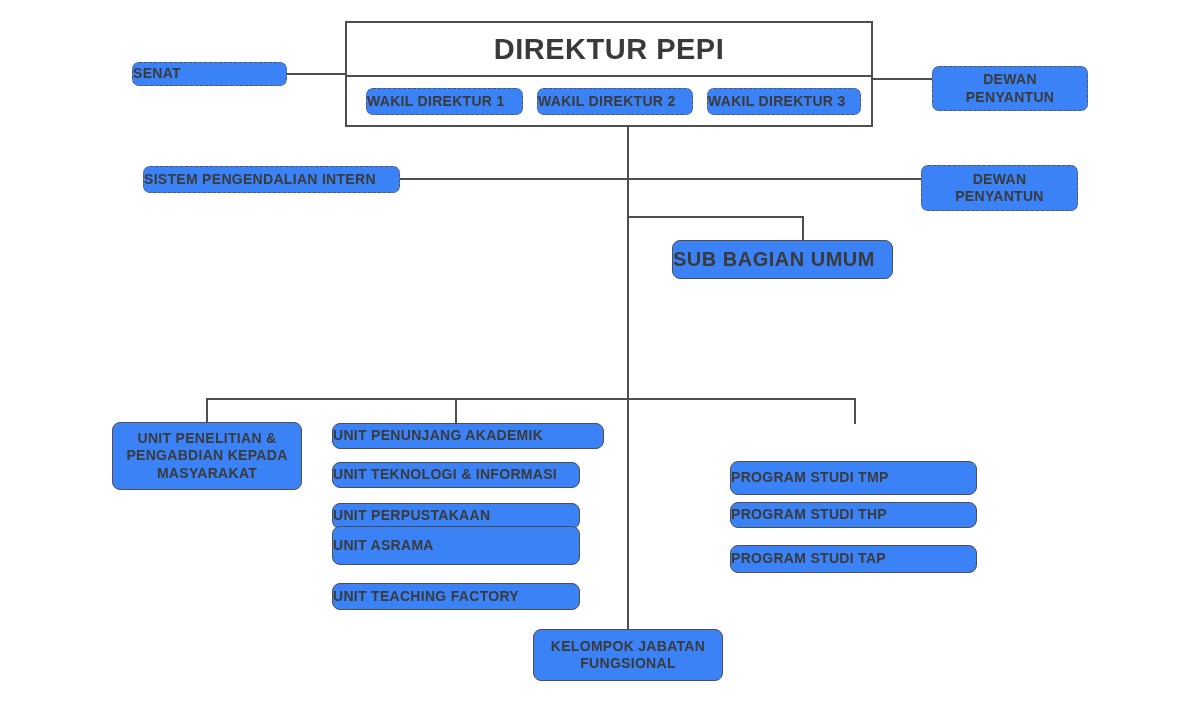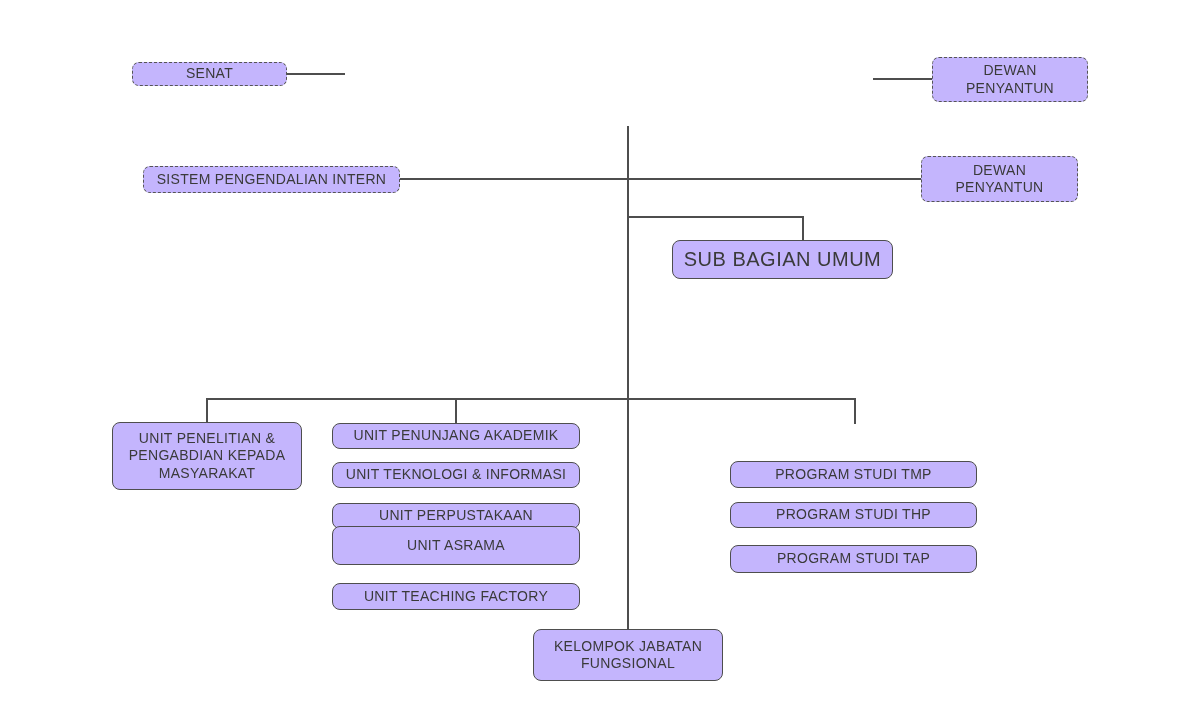--- a/index.html
+++ b/index.html
@@ -2,57 +2,70 @@
 <html><head>
 <meta charset="utf-8">
 <style>
   html,body{margin:0;padding:0;background:#ffffff;}
   .stage{
     position:relative;width:1200px;height:701px;background:#ffffff;overflow:hidden;
     font-family:"Liberation Sans", sans-serif;color:#3a3a3a;
   }
   .ln{position:absolute;background:#4e4e4e;}
   .box{
-    position:absolute;display:flex;align-items:center;justify-content:center;
-    background:#c4b5fd;text-align:center;box-sizing:border-box;
-    font-weight:400;font-size:14px;letter-spacing:0.3px;line-height:1.25;color:#3a3a3a;
+    position:absolute;display:flex;align-items:center;justify-content:flex-start;
+    background:#3b82f6;text-align:center;box-sizing:border-box;
+    font-weight:700;font-size:14px;letter-spacing:0.3px;line-height:1.25;color:#3a3a3a;
   }
   .solid{border:1.5px solid #4e4e4e;border-radius:8px;}
   .dashed{border:1.5px dashed #555555;border-radius:7px;}
   .direktur{
     position:absolute;background:#ffffff;border:2px solid #4e4e4e;box-sizing:border-box;
   }
   .direktur-title{
     position:absolute;left:0;top:0;width:100%;height:52px;
     display:flex;align-items:center;justify-content:center;
     font-weight:700;font-size:29px;letter-spacing:0.5px;color:#3a3a3a;
   }
   .direktur-divider{position:absolute;left:0;top:52px;width:100%;height:2px;background:#4e4e4e;}
   .subbagian{font-size:20px;letter-spacing:0.5px;}
-  .twoline{padding:0 24px;}
+  .twoline{padding:0 24px;margin-top:9px;}
   .kelompok{padding:0 10px;}
   .penelitian{padding:16px 6px;}
 </style>
 </head>
 <body>
 
 <div class="stage">
 
   <div class="ln" style="left:287px;top:73px;width:58px;height:2px"></div>
   <div class="ln" style="left:873px;top:78px;width:59px;height:2px"></div>
   <div class="ln" style="left:627px;top:126px;width:2px;height:504px"></div>
   <div class="ln" style="left:400px;top:178px;width:227px;height:2px"></div>
   <div class="ln" style="left:629px;top:178px;width:292px;height:2px"></div>
   <div class="ln" style="left:627px;top:216px;width:177px;height:2px"></div>
   <div class="ln" style="left:802px;top:216px;width:2px;height:26px"></div>
   <div class="ln" style="left:206px;top:398px;width:650px;height:2px"></div>
   <div class="ln" style="left:206px;top:398px;width:2px;height:25px"></div>
   <div class="ln" style="left:455px;top:398px;width:2px;height:26px"></div>
   <div class="ln" style="left:854px;top:398px;width:2px;height:26px"></div>
 
+  <div class="direktur" style="left:345px;top:21px;width:528px;height:106px">
+    <div class="direktur-title">DIREKTUR PEPI</div>
+    <div class="direktur-divider"></div>
+    <div class="box dashed" style="left:19px;top:65px;width:157px;height:27px">
+      <span>WAKIL DIREKTUR 1</span>
+    </div>
+    <div class="box dashed" style="left:190px;top:65px;width:156px;height:27px">
+      <span>WAKIL DIREKTUR 2</span>
+    </div>
+    <div class="box dashed" style="left:360px;top:65px;width:154px;height:27px">
+      <span>WAKIL DIREKTUR 3</span>
+    </div>
+  </div>
 
   <div class="box dashed" style="left:132px;top:62px;width:155px;height:24px">
     <span>SENAT</span>
   </div>
 
   <div class="box dashed twoline" style="left:932px;top:57px;width:156px;height:45px">
     <span>DEWAN PENYANTUN</span>
   </div>
 
   <div class="box dashed" style="left:143px;top:166px;width:257px;height:27px">
@@ -64,37 +77,37 @@
   </div>
 
   <div class="box solid subbagian" style="left:672px;top:240px;width:221px;height:39px">
     <span>SUB BAGIAN UMUM</span>
   </div>
 
   <div class="box solid penelitian" style="left:112px;top:422px;width:190px;height:68px">
     <span>UNIT PENELITIAN &amp; PENGABDIAN KEPADA MASYARAKAT</span>
   </div>
 
-  <div class="box solid" style="left:332px;top:423px;width:248px;height:26px">
+  <div class="box solid" style="left:332px;top:423px;width:272px;height:26px">
     <span>UNIT PENUNJANG AKADEMIK</span>
   </div>
   <div class="box solid" style="left:332px;top:462px;width:248px;height:26px">
     <span>UNIT TEKNOLOGI &amp; INFORMASI</span>
   </div>
   <div class="box solid" style="left:332px;top:503px;width:248px;height:26px">
     <span>UNIT PERPUSTAKAAN</span>
   </div>
   <div class="box solid" style="left:332px;top:526px;width:248px;height:39px">
     <span>UNIT ASRAMA</span>
   </div>
   <div class="box solid" style="left:332px;top:583px;width:248px;height:27px">
     <span>UNIT TEACHING FACTORY</span>
   </div>
 
-  <div class="box solid" style="left:730px;top:461px;width:247px;height:27px">
+  <div class="box solid" style="left:730px;top:461px;width:247px;height:34px">
     <span>PROGRAM STUDI TMP</span>
   </div>
   <div class="box solid" style="left:730px;top:502px;width:247px;height:26px">
     <span>PROGRAM STUDI THP</span>
   </div>
   <div class="box solid" style="left:730px;top:545px;width:247px;height:28px">
     <span>PROGRAM STUDI TAP</span>
   </div>
 
   <div class="box solid kelompok" style="left:533px;top:629px;width:190px;height:52px">

